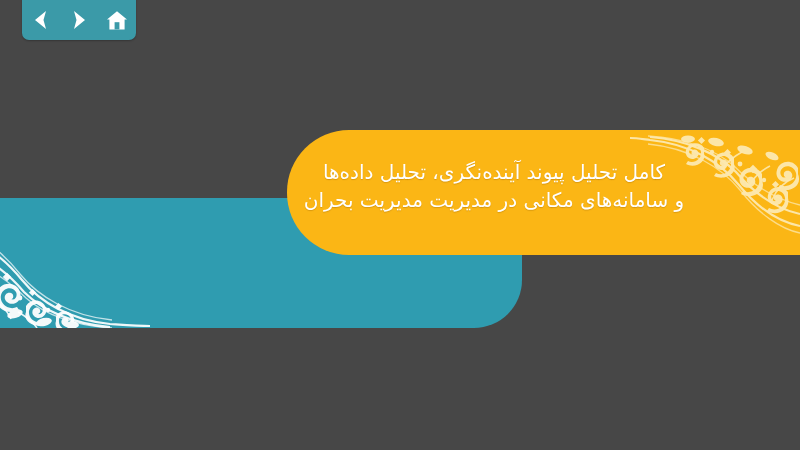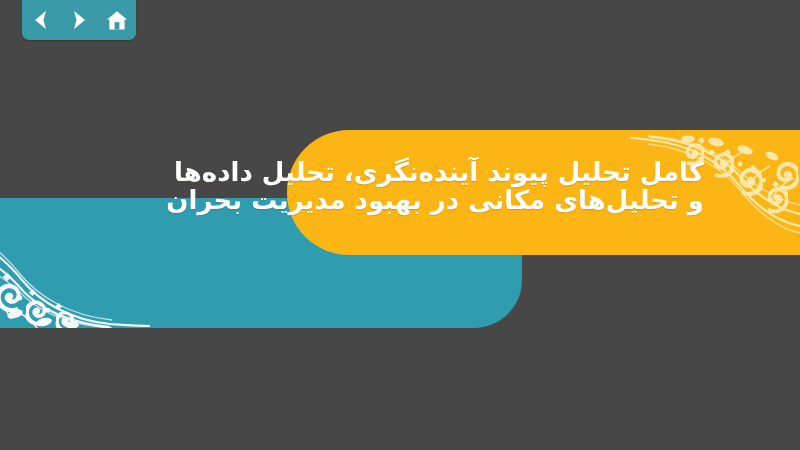--- a/index.html
+++ b/index.html
@@ -93,23 +93,23 @@
     right: 96px;
     top: 158px;
     width: 420px;
     text-align: center;
     direction: rtl;
     z-index: 5;
     pointer-events: none;
   }
   .title-line {
     color: #ffffff;
-    font-size: 26px;
+    font-size: 20px;
     line-height: 28px;
-    font-weight: bold;
+    font-weight: normal;
     white-space: nowrap;
     text-shadow: 0 1px 1px rgba(120,70,0,.25);
     font-family: "DejaVu Sans", sans-serif;
   }
 </style>
 </head>
 <body>
 
 <div id="slide">
 
@@ -212,16 +212,16 @@
       <g fill="none" stroke="#fde9b0" stroke-width="1.6" opacity="0.9">
         <path d="M164 48 c -10 4 -18 12 -22 22"></path>
         <path d="M140 36 c -10 5 -17 12 -21 21"></path>
         <path d="M112 22 c -9 5 -15 10 -19 16"></path>
       </g>
     </svg>
   </div>
 
   <div id="title-block">
     <div class="title-line">کامل تحلیل پیوند آینده‌نگری، تحلیل داده‌ها</div>
-    <div class="title-line">و تحلیل‌های مکانی در بهبود مدیریت بحران</div>
+    <div class="title-line">و سامانه‌های مکانی در مدیریت مدیریت بحران</div>
   </div>
 
 </div>
 
 </body></html>

